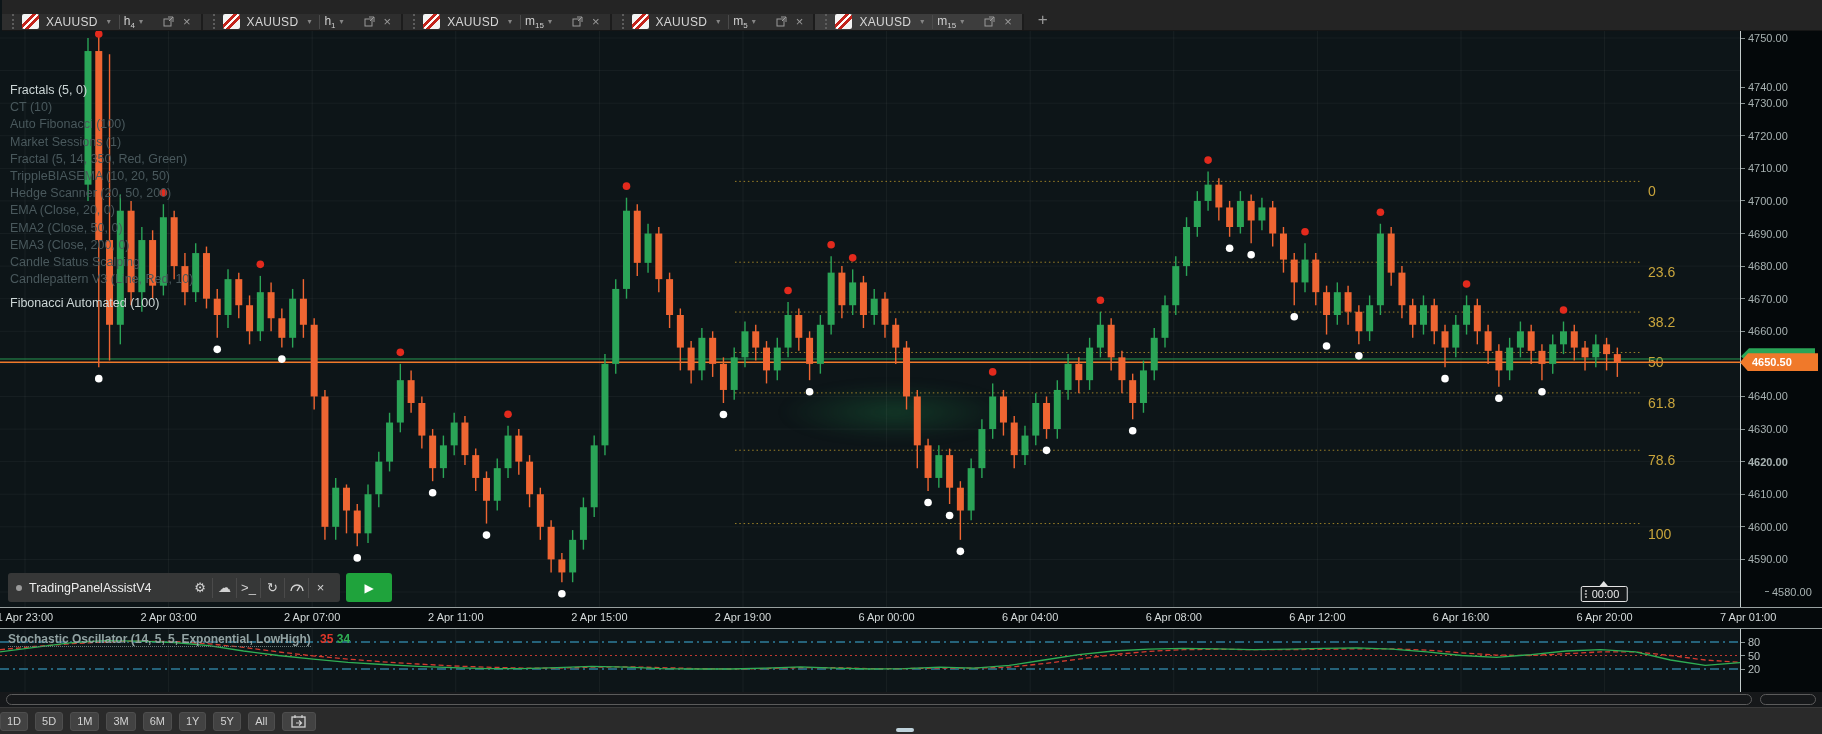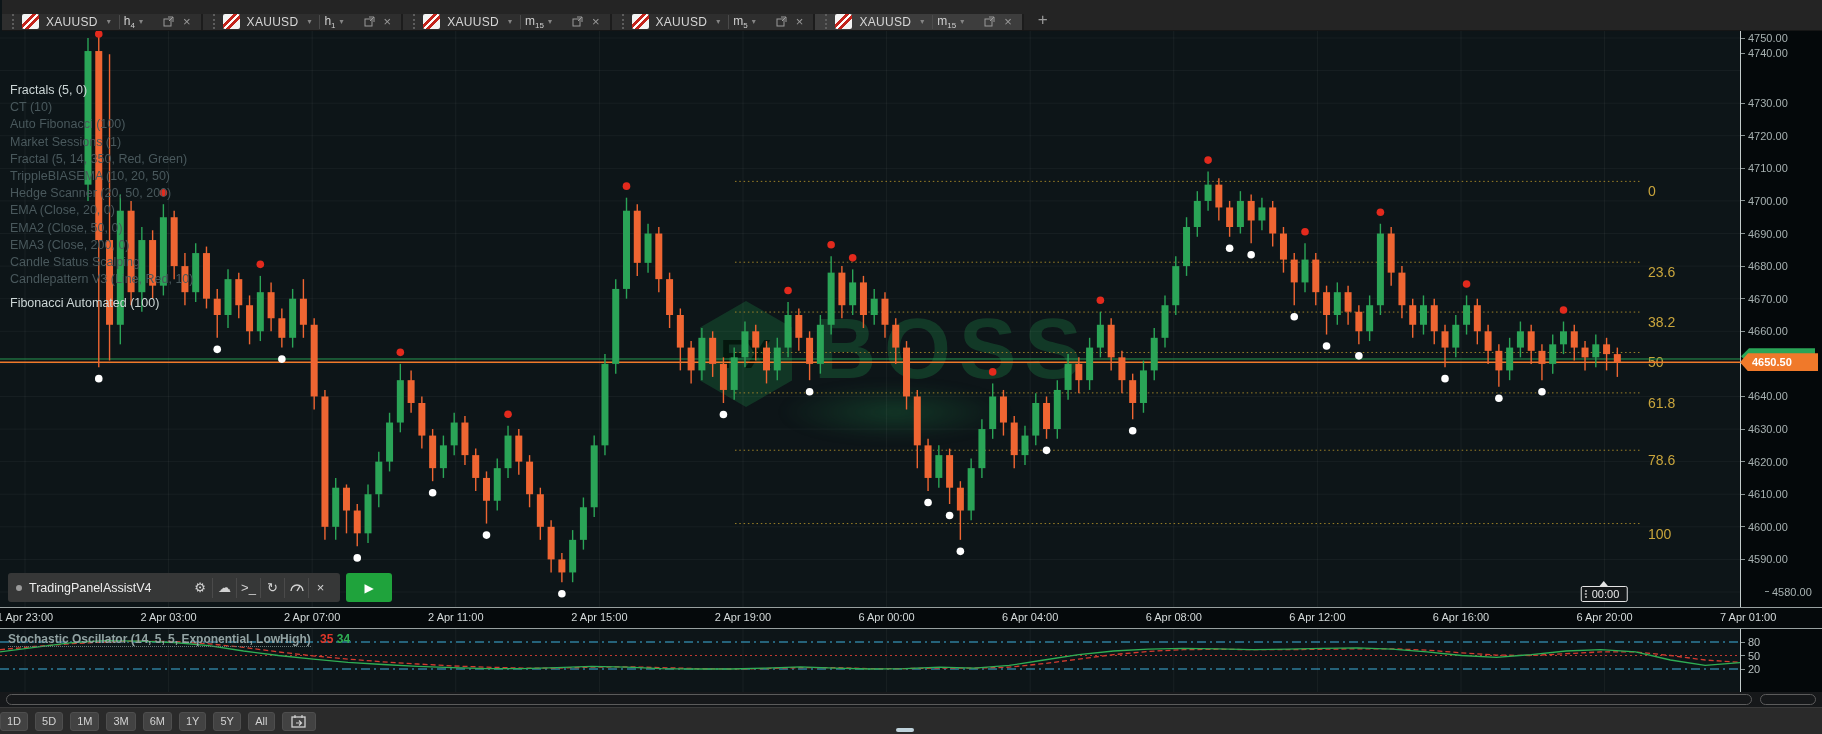--- a/index.html
+++ b/index.html
@@ -175,22 +175,20 @@
             <rect x="1" y="3" width="7" height="7" fill="none" stroke="#9a9a9a"></rect>
             <path d="M5 1 h5 v5 M10 1 L6 5" fill="none" stroke="#9a9a9a"></path>
           </svg>
           <span class="close">×</span>
         </span>
       </div>
       <button class="addtab">+</button>
     </div>
 
   <div class="chart">
-    <div class="wm wm-hex">FX</div>
-    <div class="wm wm-boss">BOSS</div>
     <div class="wm wm-blob"></div>
     <ul class="ind-list">
         <li class="bright">Fractals (5, 0)</li>
         <li>CT (10)</li>
         <li>Auto Fibonacci (100)</li>
         <li>Market Sessions (1)</li>
         <li>Fractal (5, 14, 350, Red, Green)</li>
         <li>TrippleBIASEMA (10, 20, 50)</li>
         <li>Hedge Scanner (20, 50, 200)</li>
         <li>EMA (Close, 20, 0)</li>
@@ -586,33 +584,33 @@
             <path d="M1 9 A6 6 0 0 1 13 9" fill="none" stroke="#d2d2d2" stroke-width="1.4"></path>
             <path d="M7 9 L10 4" stroke="#d2d2d2" stroke-width="1.4"></path>
           </svg></span>
         <span class="ticon">×</span>
       </span>
   </div>
   <button class="play">▶</button>
 
   <div class="axis-bg" id="yaxis">
       <div class="ytick" style="top: 1px;"><i></i>4750.00</div>
-      <div class="ytick" style="top: 16px; justify-content: center;"><i></i>4740.00</div>
+      <div class="ytick" style="top: 50px; justify-content: center;"><i></i>4740.00</div>
       <div class="ytick" style="top: 66.176px;"><i></i>4730.00</div>
       <div class="ytick" style="top: 98.764px;"><i></i>4720.00</div>
       <div class="ytick" style="top: 131.352px;"><i></i>4710.00</div>
       <div class="ytick" style="top: 163.94px;"><i></i>4700.00</div>
       <div class="ytick" style="top: 196.528px;"><i></i>4690.00</div>
       <div class="ytick" style="top: 229.116px;"><i></i>4680.00</div>
       <div class="ytick" style="top: 261.704px;"><i></i>4670.00</div>
       <div class="ytick" style="top: 294.292px;"><i></i>4660.00</div>
       <div class="ytick" style="top: 326.88px;"><i></i>4650.00</div>
       <div class="ytick" style="top: 359.468px;"><i></i>4640.00</div>
       <div class="ytick" style="top: 392.056px;"><i></i>4630.00</div>
-      <div class="ytick" style="top: 424.644px;"><i></i>4620.00</div>
+      <div class="ytick" style="top: 424.644px; font-weight: bold;"><i></i>4620.00</div>
       <div class="ytick" style="top: 457.232px;"><i></i>4610.00</div>
       <div class="ytick" style="top: 489.82px;"><i></i>4600.00</div>
       <div class="ytick" style="top: 522.408px;"><i></i>4590.00</div>
       <div class="ytick" style="top: 554.996px; padding-left: 24px;"><i></i>4580.00</div>
     </div>
   <div class="vline1"></div>
   <div class="vline2"></div>
   <div class="badge-green" id="askbadge" style="top: 348.251px;"></div>
   <div class="badge" id="bidbadge" style="top: 353.251px;">4650.50</div>
 

